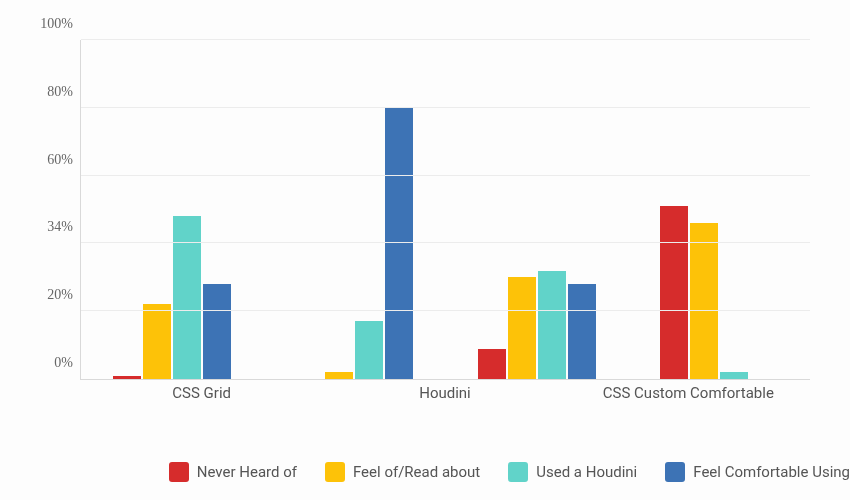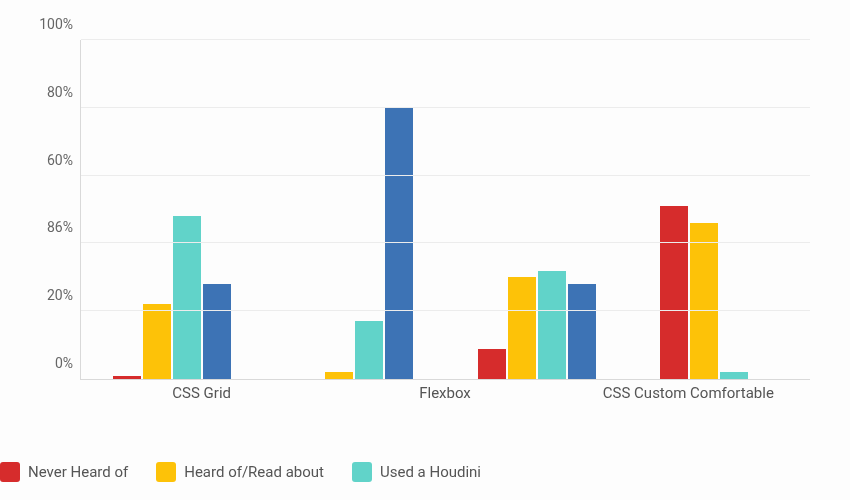--- a/index.html
+++ b/index.html
@@ -30,20 +30,21 @@
     border-top: 1px solid #ececec;
   }
   .ytick {
     position: absolute;
     left: -52px;
     width: 44px;
     text-align: right;
     font-size: 14px;
     transform: translateY(-50%);
     color: #666;
+    font-family: Liberation Serif, serif;
   }
   .groups {
     position: absolute;
     left: 0; bottom: 0;
     width: 100%; height: 100%;
     display: flex;
   }
   .group {
     flex: 1 1 0;
     height: 100%;
@@ -70,21 +71,21 @@
     color: #555;
     padding: 0 6px;
     line-height: 1.25;
   }
   .legend {
     position: absolute;
     left: 0;
     bottom: 18px;
     width: 100%;
     display: flex;
-    justify-content: flex-start;
+    justify-content: flex-end;
     gap: 28px;
     font-size: 15px;
     color: #555;
   }
   .legend-item {
     display: flex;
     align-items: center;
     gap: 8px;
   }
   .swatch {
@@ -122,43 +123,47 @@
           <div class="bar" style="height: 51%; background: rgb(214, 44, 44);"></div>
           <div class="bar" style="height: 46%; background: rgb(253, 194, 8);"></div>
           <div class="bar" style="height: 2%; background: rgb(97, 211, 201);"></div>
           <div class="bar" style="height: 0%; background: rgb(61, 115, 181);"></div>
         </div>
       </div>
   <div class="ytick" style="bottom: 0%;">0%</div>
       <div class="gridline" style="bottom: 20%;"></div>
       <div class="ytick" style="bottom: 20%; text-align: right;">20%</div>
       <div class="gridline" style="bottom: 40%;"></div>
-      <div class="ytick" style="bottom: 40%;">86%</div>
+      <div class="ytick" style="bottom: 40%;">34%</div>
       <div class="gridline" style="bottom: 60%;"></div>
       <div class="ytick" style="bottom: 60%;">60%</div>
       <div class="gridline" style="bottom: 80%;"></div>
       <div class="ytick" style="bottom: 80%; margin-top: 40px;">80%</div>
       <div class="gridline" style="bottom: 100%;"></div>
       <div class="ytick" style="bottom: 100%;">100%</div>
     </div>
 
   <div class="xlabels" id="xlabels">
       <div class="xlabel">CSS Grid</div>
-      <div class="xlabel">Flexbox</div>
+      <div class="xlabel">Houdini</div>
       <div class="xlabel">CSS Custom Comfortable</div>
     </div>
 
   <div class="legend" id="legend">
       <div class="legend-item">
         <div class="swatch" style="background: rgb(214, 44, 44);"></div>
         <span>Never Heard of</span>
       </div>
       <div class="legend-item">
         <div class="swatch" style="background: rgb(253, 194, 8);"></div>
-        <span>Heard of/Read about</span>
+        <span>Feel of/Read about</span>
       </div>
       <div class="legend-item">
         <div class="swatch" style="background: rgb(97, 211, 201);"></div>
         <span>Used a Houdini</span>
+      </div>
+      <div class="legend-item">
+        <div class="swatch" style="background: rgb(61, 115, 181);"></div>
+        <span>Feel Comfortable Using</span>
       </div>
     </div>
 
 </div>
 
 </body></html>

